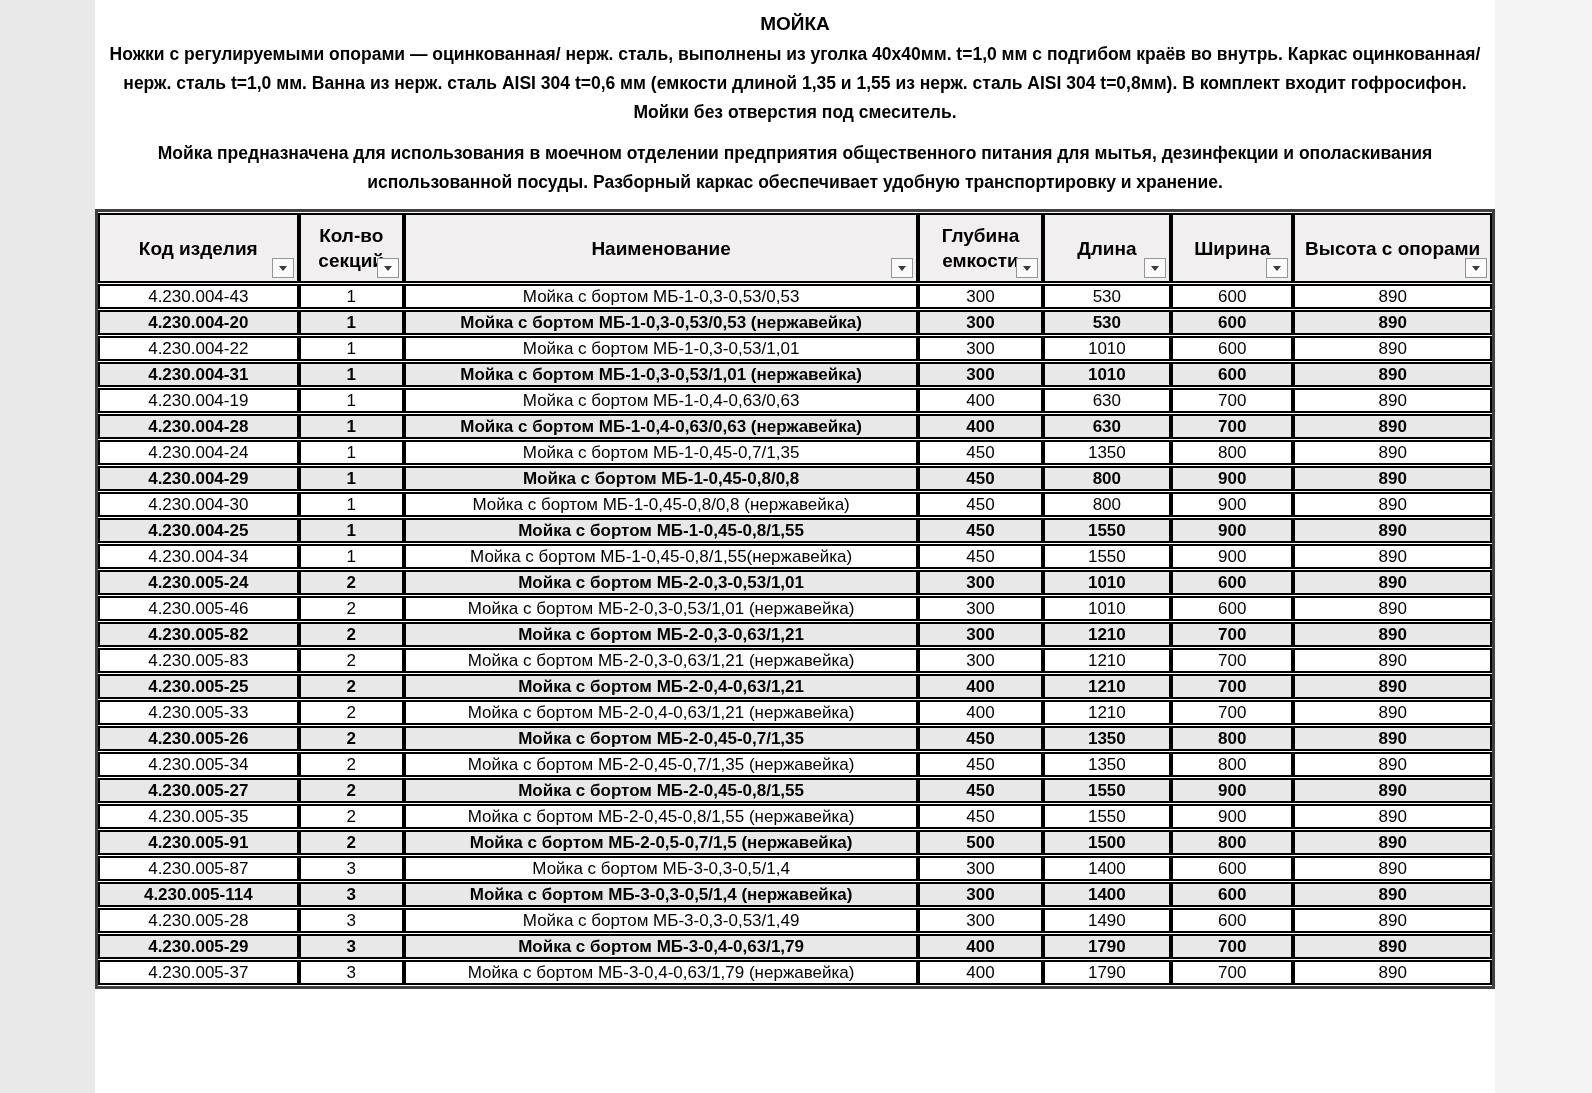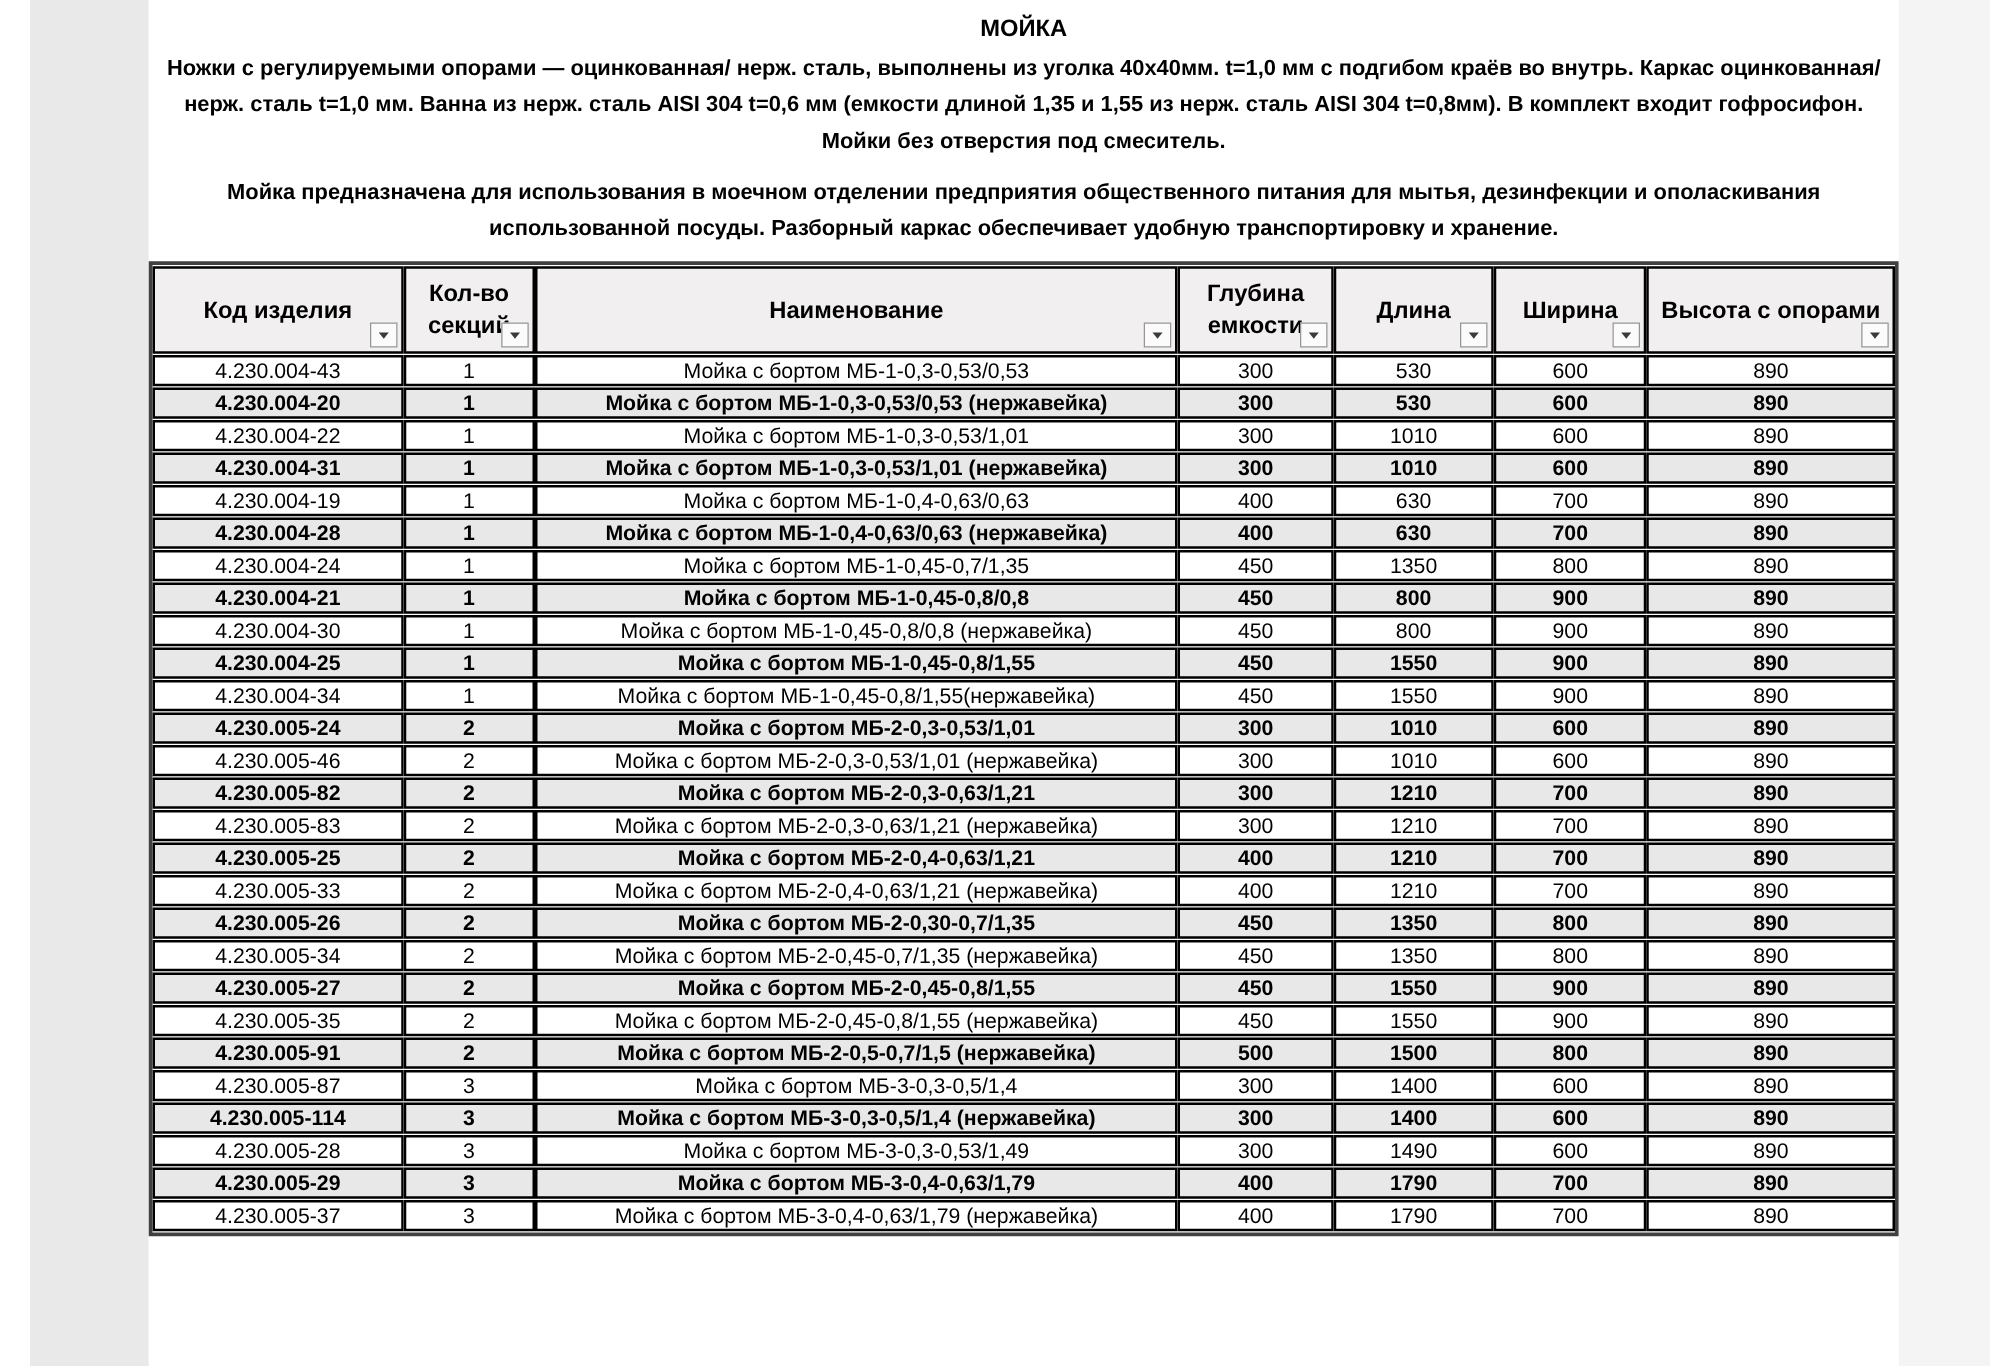--- a/index.html
+++ b/index.html
@@ -1,19 +1,19 @@
 <!DOCTYPE html>
 <html><head>
 <meta charset="utf-8">
 <style>
   * { box-sizing: border-box; margin: 0; padding: 0; }
   html, body { width: 1592px; height: 1093px; overflow: hidden; }
   body { font-family: "Liberation Sans", sans-serif; background: #ffffff; color: #000; }
 
-  .page { display: flex; width: 1592px; height: 1093px; padding-left: 24px; }
+  .page { display: flex; width: 1592px; height: 1093px; }
   .margin-strip-left  { width: 95px;  background: #eae9e9; flex: none; }
   .content            { width: 1400px; background: #ffffff; flex: none; }
   .margin-strip-right { flex: 1; background: #f5f4f4; }
 
   .page-title {
     text-align: center; font-size: 19px; font-weight: bold;
     margin-top: 11px; line-height: 26px;
   }
   .desc {
     text-align: center; font-size: 17.5px; font-weight: bold;
@@ -200,21 +200,21 @@
           <tr>
             <td>4.230.004-24</td>
             <td>1</td>
             <td>Мойка с бортом МБ-1-0,45-0,7/1,35</td>
             <td>450</td>
             <td>1350</td>
             <td>800</td>
             <td>890</td>
           </tr>
           <tr class="stripe">
-            <td>4.230.004-21</td>
+            <td>4.230.004-29</td>
             <td>1</td>
             <td>Мойка с бортом МБ-1-0,45-0,8/0,8</td>
             <td>450</td>
             <td>800</td>
             <td>900</td>
             <td>890</td>
           </tr>
           <tr>
             <td>4.230.004-30</td>
             <td>1</td>
@@ -292,21 +292,21 @@
             <td>2</td>
             <td>Мойка с бортом МБ-2-0,4-0,63/1,21 (нержавейка)</td>
             <td>400</td>
             <td>1210</td>
             <td>700</td>
             <td>890</td>
           </tr>
           <tr class="stripe">
             <td>4.230.005-26</td>
             <td>2</td>
-            <td>Мойка с бортом МБ-2-0,30-0,7/1,35</td>
+            <td>Мойка с бортом МБ-2-0,45-0,7/1,35</td>
             <td>450</td>
             <td>1350</td>
             <td>800</td>
             <td>890</td>
           </tr>
           <tr>
             <td>4.230.005-34</td>
             <td>2</td>
             <td>Мойка с бортом МБ-2-0,45-0,7/1,35 (нержавейка)</td>
             <td>450</td>

